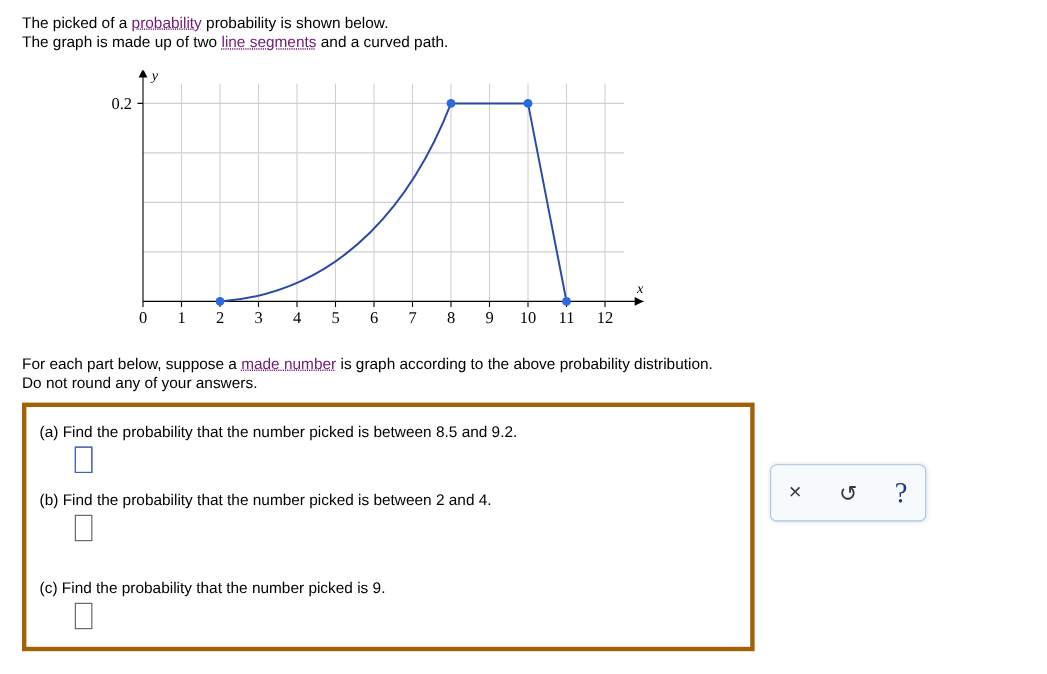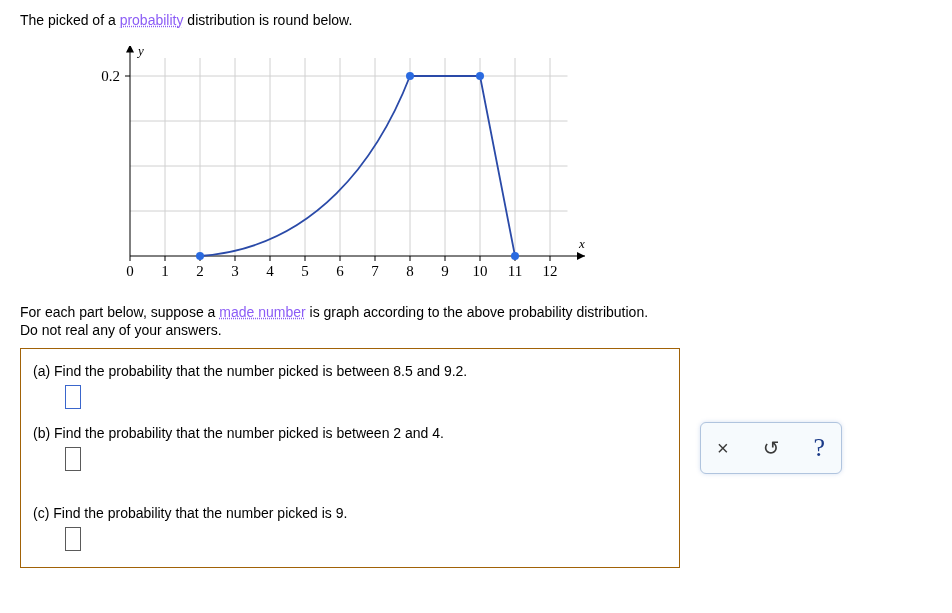--- a/index.html
+++ b/index.html
@@ -7,29 +7,29 @@
     font-size: 14px;
     color: #000;
     margin: 0;
     padding: 12px 20px;
     background: #fff;
     width: 952px;
     box-sizing: border-box;
   }
   .intro-line { margin-bottom: 2px; }
   a.link {
-    color: #8b5cf6;
+    color: #701a75;
     text-decoration: underline dotted;
   }
   .chart-container {
     margin: 18px 0 18px 60px;
   }
   svg.chart { display: block; }
   .question-box {
-    border: 1px solid #a16207;
+    border: 4px solid #a16207;
     padding: 8px 12px 12px 12px;
     width: 634px;
     margin-top: 10px;
   }
   .q-part { margin: 6px 0 16px 0; }
   .q-part:last-child { margin-bottom: 4px; margin-top: 34px; }
   .answer-field {
     display: inline-block;
     width: 14px;
     height: 22px;
@@ -85,21 +85,24 @@
   .axis-line { stroke: #000; stroke-width: 1; }
   .tick-mark { stroke: #000; stroke-width: 1; }
   .data-line { stroke: #2a4aa8; stroke-width: 1.8; fill: none; }
   .data-point { fill: #2a6ae0; }
 </style>
 </head>
 <body>
 
 <div class="intro">
   <div class="intro-line">
-    <span>The picked of a </span><a href="#" class="link">probability</a><span> distribution is round below.</span>
+    <span>The picked of a </span><a href="#" class="link">probability</a><span> probability is shown below.</span>
+  </div>
+  <div class="intro-line">
+    <span>The graph is made up of two </span><a href="#" class="link">line segments</a><span> and a curved path.</span>
   </div>
 </div>
 
 <div class="chart-container">
   <svg class="chart" id="chart-svg" width="520" height="240" viewBox="0 0 520 240">
       <line x1="85" y1="210" x2="85" y2="12" class="grid-line"></line>
       <line x1="120" y1="210" x2="120" y2="12" class="grid-line"></line>
       <line x1="155" y1="210" x2="155" y2="12" class="grid-line"></line>
       <line x1="190" y1="210" x2="190" y2="12" class="grid-line"></line>
       <line x1="225" y1="210" x2="225" y2="12" class="grid-line"></line>
@@ -153,21 +156,21 @@
       <circle cx="330" cy="30" r="4" class="data-point"></circle>
       <circle cx="400" cy="30" r="4" class="data-point"></circle>
       <circle cx="435" cy="210" r="4" class="data-point"></circle>
     </svg>
 </div>
 
 <div class="mid">
   <div class="intro-line">
     <span>For each part below, suppose a </span><a href="#" class="link">made number</a><span> is graph according to the above probability distribution.</span>
   </div>
-  <div class="intro-line">Do not real any of your answers.</div>
+  <div class="intro-line">Do not round any of your answers.</div>
 </div>
 
 <div class="question-box">
   <div class="q-part">
     <div>(a) Find the probability that the number picked is between 8.5 and 9.2.</div>
     <div class="answer-field focused"></div>
   </div>
   <div class="q-part">
     <div>(b) Find the probability that the number picked is between 2 and 4.</div>
     <div class="answer-field"></div>

